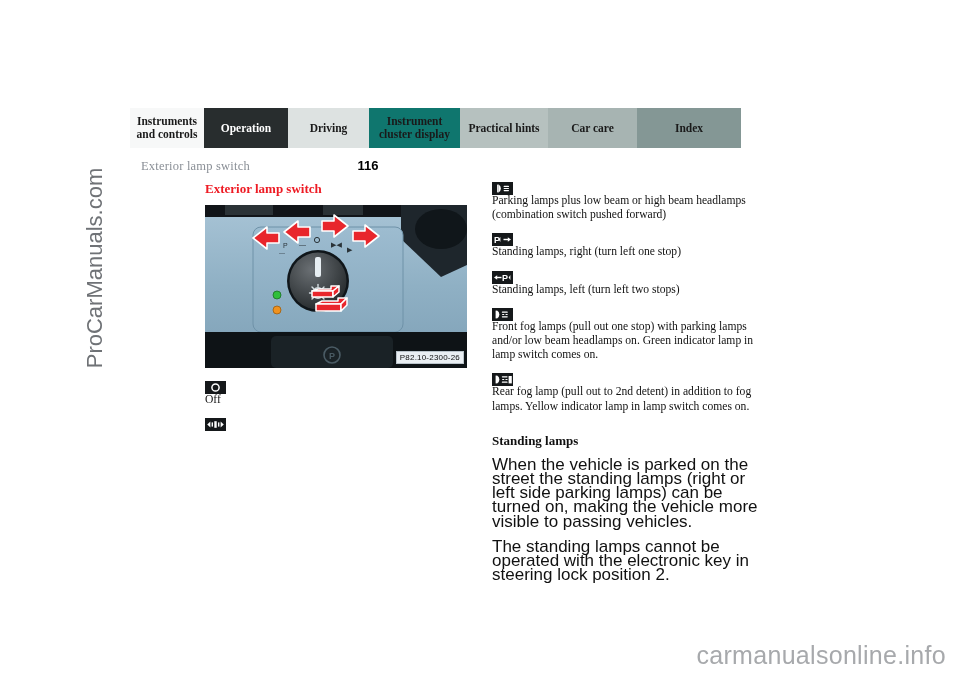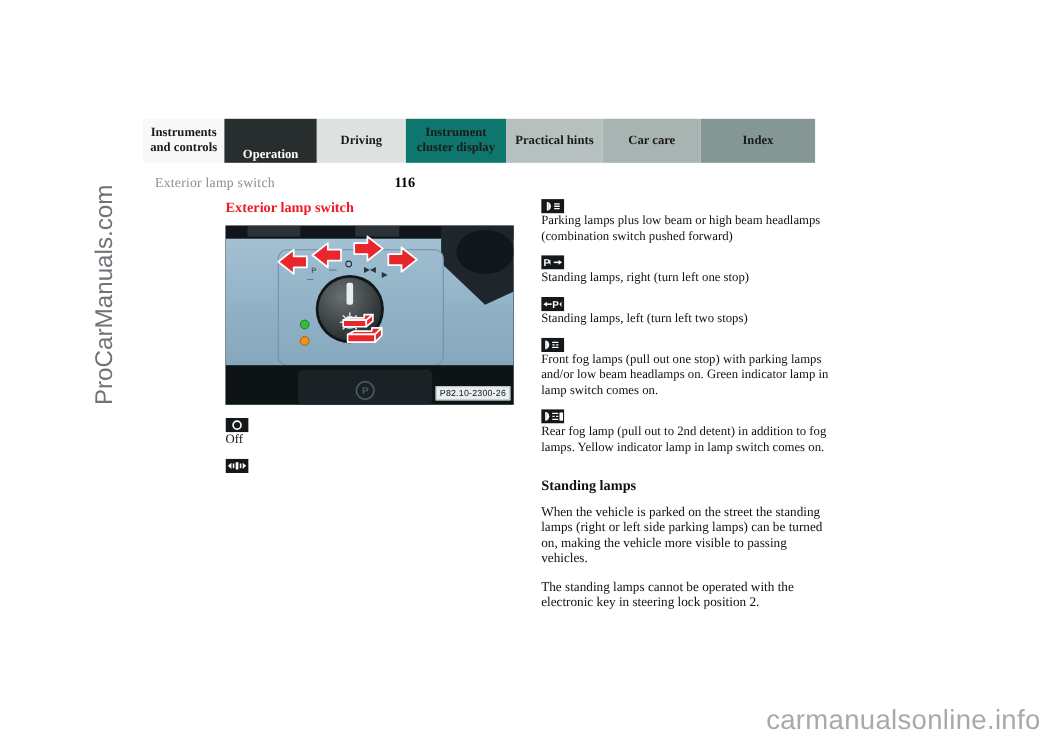--- a/index.html
+++ b/index.html
@@ -41,40 +41,39 @@
     font-family: "Liberation Serif", serif;
     font-weight: bold;
     font-size: 11.5px;
     line-height: 13px;
     color: #1a1a1a;
     padding: 0 4px;
     box-sizing: border-box;
   }
   .nav-tab.active {
     color: #ffffff;
-    align-items: flex-end;
   }
 
   
   .runhead {
     position: absolute;
     left: 141px;
     top: 159px;
     font-family: "Liberation Serif", serif;
     font-size: 12.5px;
     color: #8a8f96;
     letter-spacing: 0.2px;
   }
   .pagenum {
     position: absolute;
     left: 348px;
     top: 158px;
     width: 40px;
     text-align: center;
-    font-family: Liberation Serif, serif;
+    font-family: Liberation Sans, sans-serif;
     font-weight: bold;
     font-size: 13px;
     color: #000000;
   }
 
   
   .sec-title {
     position: absolute;
     left: 205px;
     top: 181px;
@@ -145,22 +144,22 @@
 
   .sub-head {
     font-family: "Liberation Serif", serif;
     font-weight: bold;
     font-size: 13px;
     color: #111111;
     margin-top: 19px;
     margin-bottom: 9px;
   }
   .para {
-    font-family: Liberation Serif, serif;
-    font-size: 12px;
+    font-family: Liberation Sans, sans-serif;
+    font-size: 17px;
     line-height: 14.2px;
     color: #111111;
     margin-bottom: 11px;
   }
 
   
   .wm-side {
     position: absolute;
     left: -20px;
     top: 255px;

